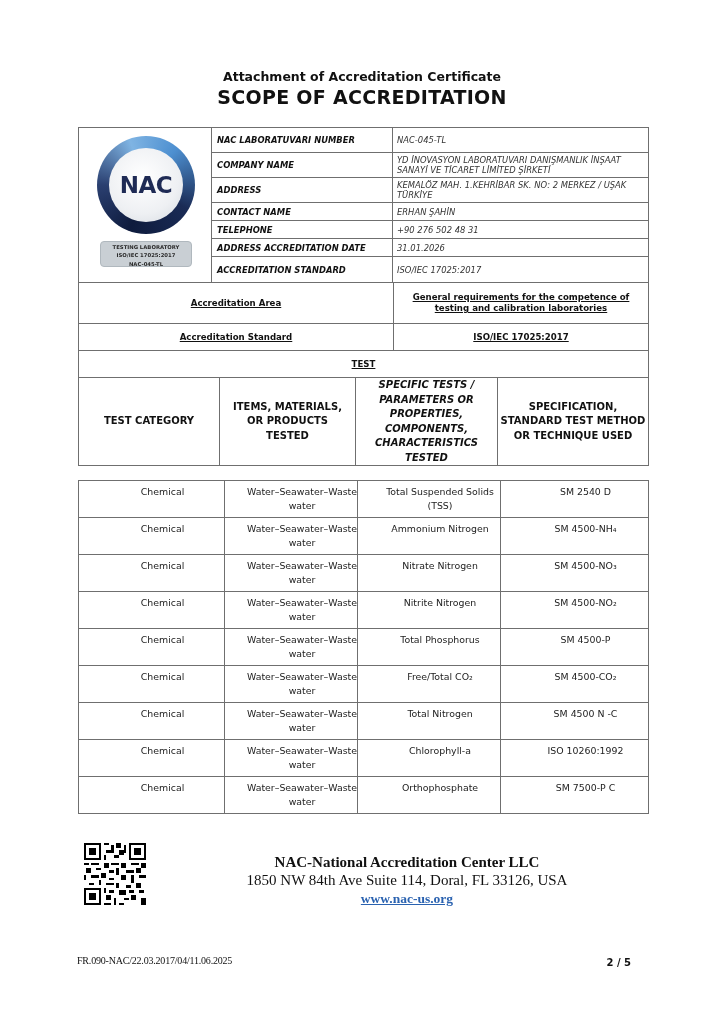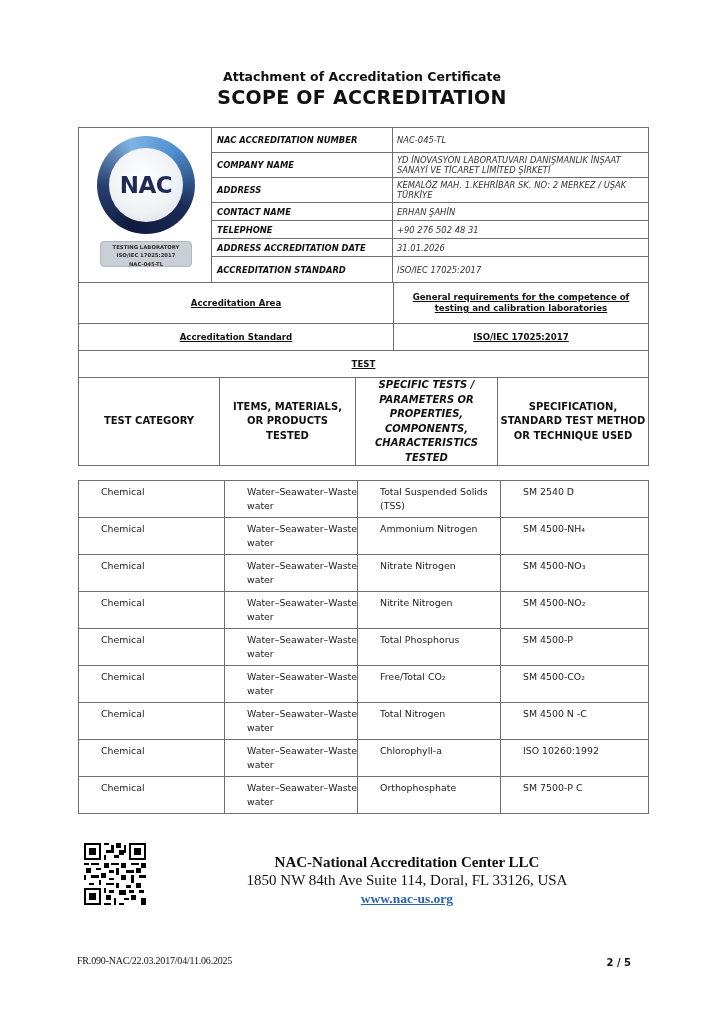--- a/index.html
+++ b/index.html
@@ -60,21 +60,21 @@
     .cols-table {
       position: absolute; left: 78px; top: 377px; width: 570px;
       font-family: "DejaVu Sans", sans-serif; font-weight: bold; font-size: 10px; color: #111;
     }
     .cols-table td { text-align: center; line-height: 14.5px; }
 
     .data-table {
       position: absolute; left: 78px; top: 480px; width: 570px;
       font-family: "DejaVu Sans", sans-serif; font-size: 9.4px; color: #222;
     }
-    .data-table td { vertical-align: top; padding: 4px 0 0 22px; line-height: 13.5px; height: 33px; box-sizing: border-box; }
+    .data-table td { vertical-align: top; padding: 4px 0 0 22px; line-height: 13.5px; height: 33px; box-sizing: border-box; text-align: center; }
 
     .footer {
       position: absolute; left: 0; width: 724px; top: 854px; text-align: center;
       font-family: Liberation Serif, serif; color: #111;
     }
     .footer-name { font-weight: bold; font-size: 15px; margin-left: 90px; }
     .footer-addr { font-size: 15px; margin-left: 90px; line-height: 18px; }
     .footer-link { font-weight: bold; font-size: 13.5px; color: #2a62b0; text-decoration: underline; margin-left: 90px; }
 
     .qr { position: absolute; left: 84px; top: 843px; width: 62px; height: 62px; }
@@ -108,21 +108,21 @@
           <div class="logo-inner">
             <span class="logo-text">NAC</span>
           </div>
           <div class="logo-badge">
             <div>TESTING LABORATORY</div>
             <div>ISO/IEC 17025:2017</div>
             <div>NAC-045-TL</div>
           </div>
         </div>
       </td>
-      <td class="lbl">NAC ACCREDITATION NUMBER</td>
+      <td class="lbl">NAC LABORATUVARI NUMBER</td>
       <td class="val">NAC-045-TL</td>
     </tr>
     <tr style="height:25px">
       <td class="lbl">COMPANY NAME</td>
       <td class="val">YD İNOVASYON LABORATUVARI DANIŞMANLIK İNŞAAT SANAYİ VE TİCARET LİMİTED ŞİRKETİ</td>
     </tr>
     <tr style="height:25px">
       <td class="lbl">ADDRESS</td>
       <td class="val">KEMALÖZ MAH. 1.KEHRİBAR SK. NO: 2 MERKEZ / UŞAK TÜRKİYE</td>
     </tr>

